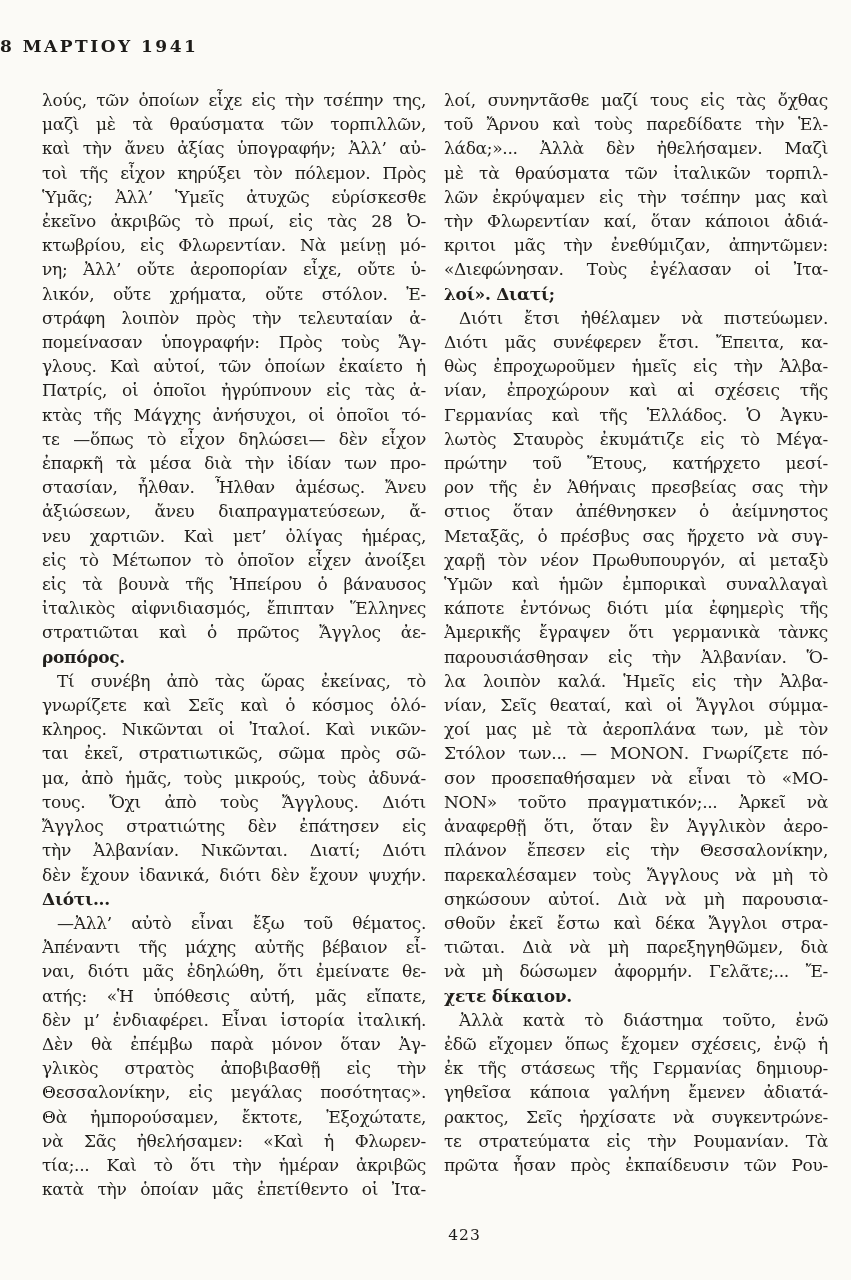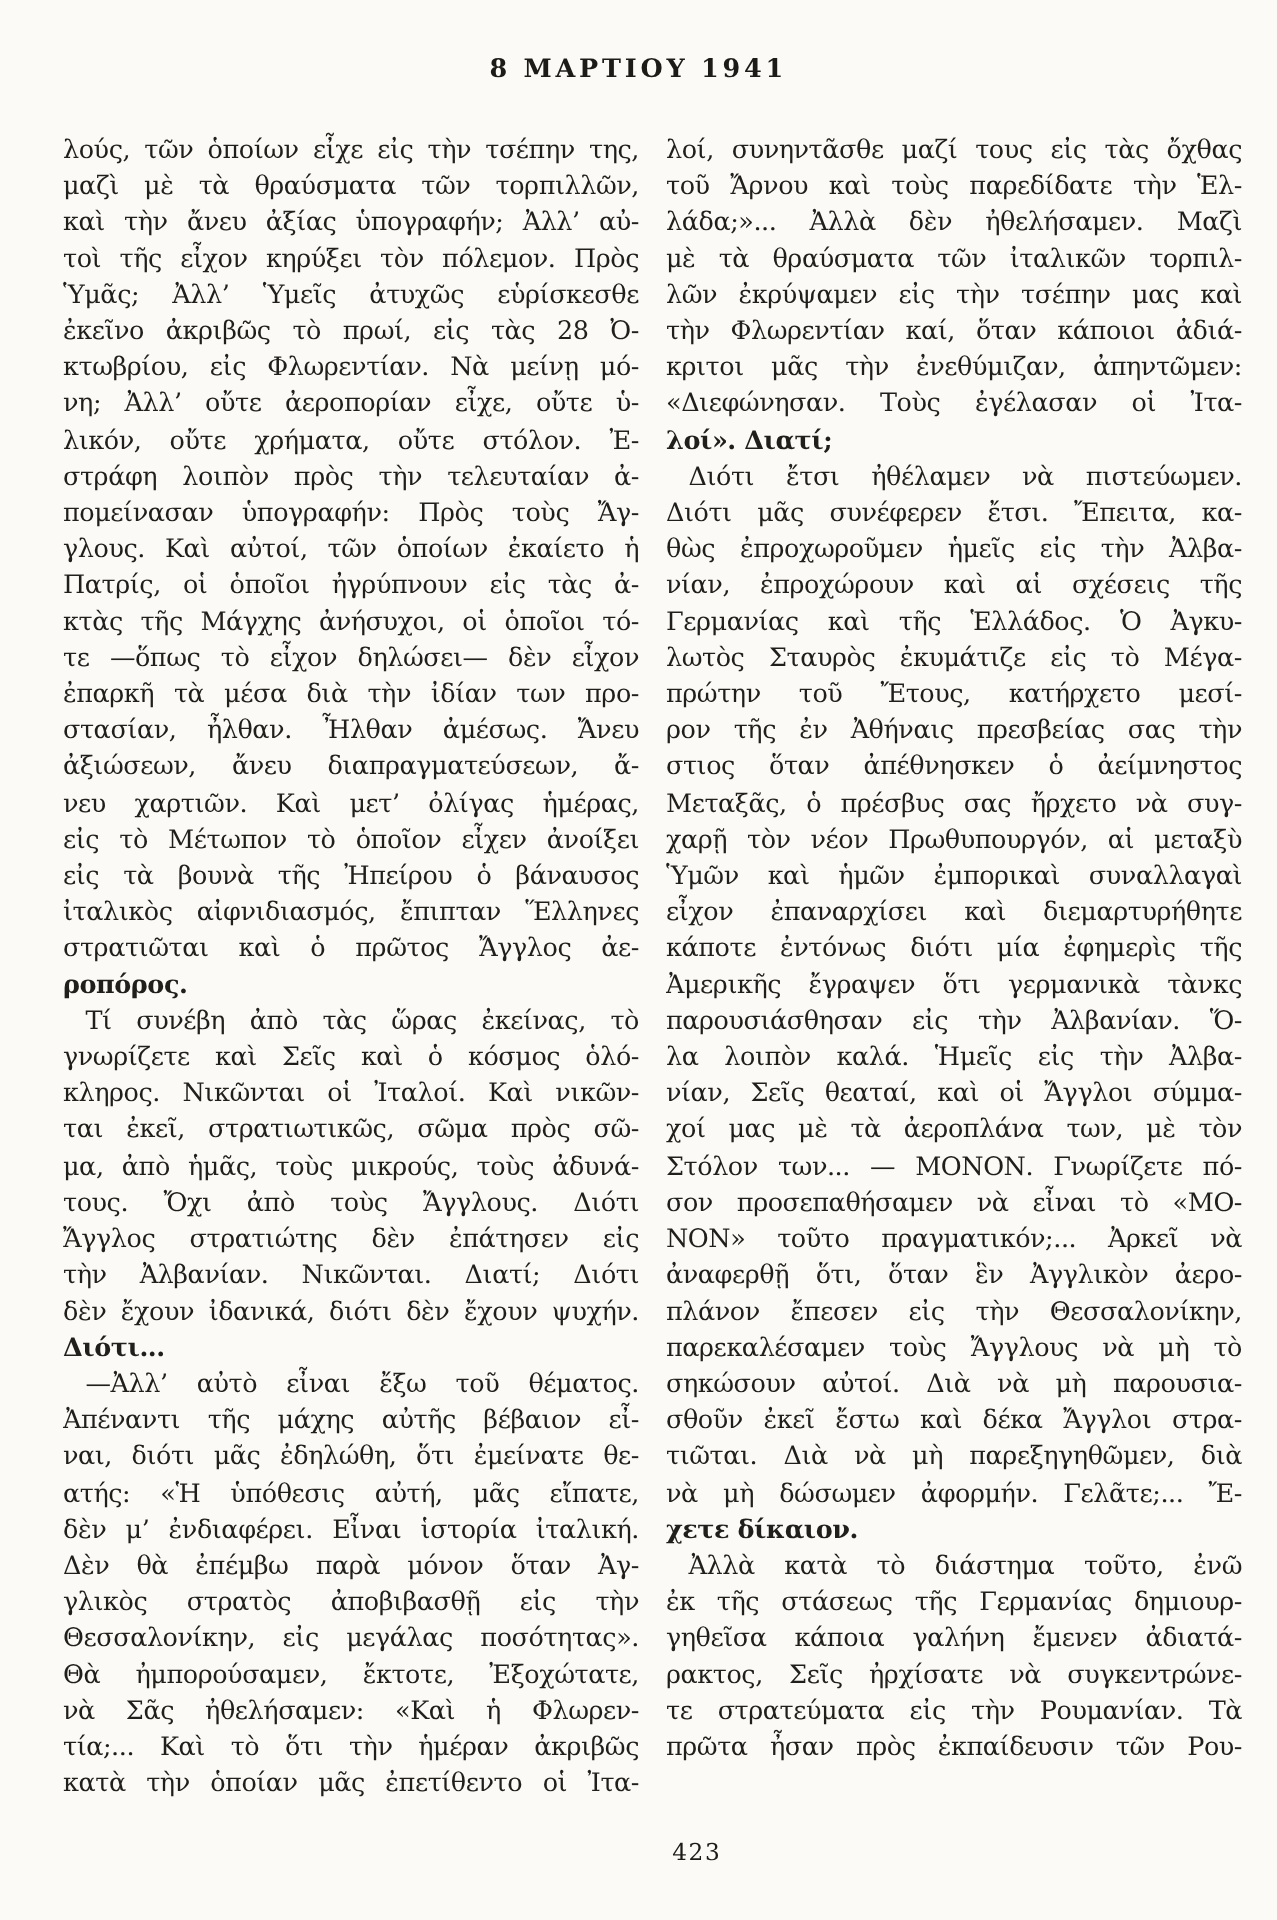--- a/index.html
+++ b/index.html
@@ -15,21 +15,21 @@
     background: #fbfaf6;
     color: #211f1c;
     font-family: "DejaVu Serif", "Liberation Serif", serif;
     overflow: hidden;
   }
   .header {
     position: absolute;
     top: 36px;
     left: 0;
     width: 851px;
-    text-align: center;
+    text-align: left;
     font-size: 17px;
     font-weight: bold;
     letter-spacing: 2.5px;
     color: #1d1b18;
   }
   .columns {
     position: absolute;
     top: 88px;
     left: 42px;
     width: 786px;
@@ -138,39 +138,39 @@
         <div class="line">θὼς ἐπροχωροῦμεν ἡμεῖς εἰς τὴν Ἀλβα-</div>
         <div class="line">νίαν, ἐπροχώρουν καὶ αἱ σχέσεις τῆς</div>
         <div class="line">Γερμανίας καὶ τῆς Ἑλλάδος. Ὁ Ἀγκυ-</div>
         <div class="line">λωτὸς Σταυρὸς ἐκυμάτιζε εἰς τὸ Μέγα-</div>
         <div class="line">πρώτην τοῦ Ἔτους, κατήρχετο μεσί-</div>
         <div class="line">ρον τῆς ἐν Ἀθήναις πρεσβείας σας τὴν</div>
         <div class="line">στιος ὅταν ἀπέθνησκεν ὁ ἀείμνηστος</div>
         <div class="line">Μεταξᾶς, ὁ πρέσβυς σας ἤρχετο νὰ συγ-</div>
         <div class="line">χαρῇ τὸν νέον Πρωθυπουργόν, αἱ μεταξὺ</div>
         <div class="line">Ὑμῶν καὶ ἡμῶν ἐμπορικαὶ συναλλαγαὶ</div>
-        <div class="line">εἶχον ἐπαναρχίσει καὶ διεμαρτυρήθητε</div>
         <div class="line">κάποτε ἐντόνως διότι μία ἐφημερὶς τῆς</div>
         <div class="line">Ἀμερικῆς ἔγραψεν ὅτι γερμανικὰ τὰνκς</div>
         <div class="line">παρουσιάσθησαν εἰς τὴν Ἀλβανίαν. Ὅ-</div>
         <div class="line">λα λοιπὸν καλά. Ἡμεῖς εἰς τὴν Ἀλβα-</div>
         <div class="line">νίαν, Σεῖς θεαταί, καὶ οἱ Ἄγγλοι σύμμα-</div>
         <div class="line">χοί μας μὲ τὰ ἀεροπλάνα των, μὲ τὸν</div>
         <div class="line">Στόλον των... — ΜΟΝΟΝ. Γνωρίζετε πό-</div>
         <div class="line">σον προσεπαθήσαμεν νὰ εἶναι τὸ «ΜΟ-</div>
         <div class="line">ΝΟΝ» τοῦτο πραγματικόν;... Ἀρκεῖ νὰ</div>
         <div class="line">ἀναφερθῇ ὅτι, ὅταν ἓν Ἀγγλικὸν ἀερο-</div>
         <div class="line">πλάνον ἔπεσεν εἰς τὴν Θεσσαλονίκην,</div>
         <div class="line">παρεκαλέσαμεν τοὺς Ἄγγλους νὰ μὴ τὸ</div>
         <div class="line">σηκώσουν αὐτοί. Διὰ νὰ μὴ παρουσια-</div>
         <div class="line">σθοῦν ἐκεῖ ἔστω καὶ δέκα Ἄγγλοι στρα-</div>
         <div class="line">τιῶται. Διὰ νὰ μὴ παρεξηγηθῶμεν, διὰ</div>
         <div class="line">νὰ μὴ δώσωμεν ἀφορμήν. Γελᾶτε;... Ἔ-</div>
         <div class="line last">χετε δίκαιον.</div>
         <div class="line indent">Ἀλλὰ κατὰ τὸ διάστημα τοῦτο, ἐνῶ</div>
+        <div class="line">ἐδῶ εἴχομεν ὅπως ἔχομεν σχέσεις, ἐνῷ ἡ</div>
         <div class="line">ἐκ τῆς στάσεως τῆς Γερμανίας δημιουρ-</div>
         <div class="line">γηθεῖσα κάποια γαλήνη ἔμενεν ἀδιατά-</div>
         <div class="line">ρακτος, Σεῖς ἠρχίσατε νὰ συγκεντρώνε-</div>
         <div class="line">τε στρατεύματα εἰς τὴν Ρουμανίαν. Τὰ</div>
         <div class="line">πρῶτα ἦσαν πρὸς ἐκπαίδευσιν τῶν Ρου-</div>
       </div>
   </div>
 
   <div class="pagenum">423</div>
 </div>

